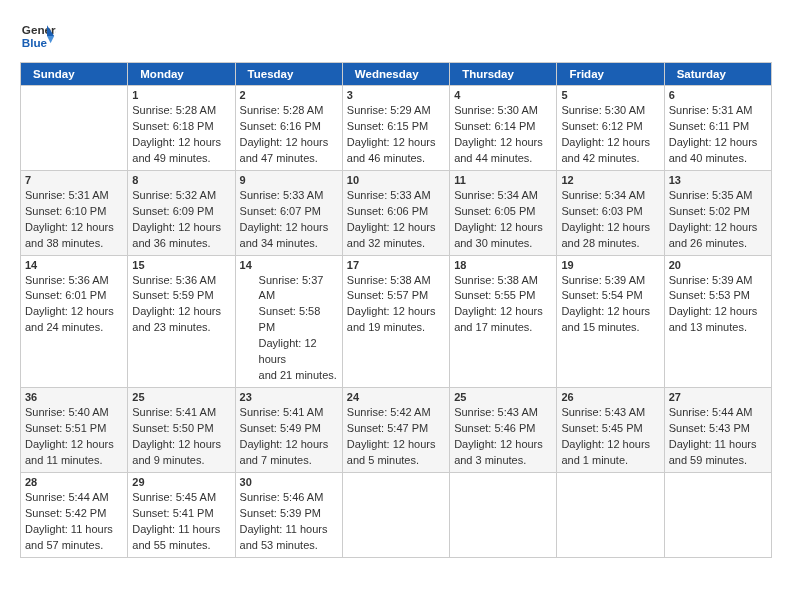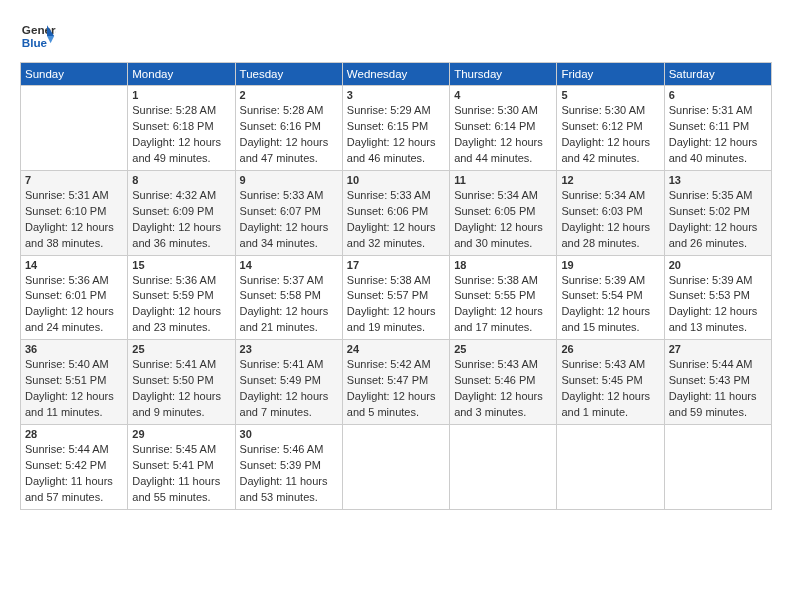--- a/index.html
+++ b/index.html
@@ -44,22 +44,22 @@
     }
     table {
       width: 100%;
       border-collapse: collapse;
       table-layout: fixed;
     }
     thead tr th {
       background: #1a5fb4;
       color: #fff;
       font-size: 11.5px;
-      font-weight: normal;
-      padding: 5px 4px;
+      font-weight: bold;
+      padding: 5px 12px;
       text-align: left;
       border: 1px solid #ccc;
     }
     tbody tr td {
       vertical-align: top;
       border: 1px solid #ccc;
       padding: 3px 4px;
       font-size: 9.5px;
       color: #333;
       height: 80px;
@@ -162,21 +162,21 @@
         <tr>
           <td>
             <span class="day-num">7</span>
             <div class="day-info" style="white-space: pre-line;">Sunrise: 5:31 AM
 Sunset: 6:10 PM
 Daylight: 12 hours
 and 38 minutes.</div>
           </td>
           <td>
             <span class="day-num">8</span>
-            <div class="day-info" style="white-space: pre-line;">Sunrise: 4:32 AM
+            <div class="day-info" style="white-space: pre-line;">Sunrise: 5:32 AM
 Sunset: 6:09 PM
 Daylight: 12 hours
 and 36 minutes.</div>
           </td>
           <td>
             <span class="day-num">9</span>
             <div class="day-info" style="white-space: pre-line;">Sunrise: 5:33 AM
 Sunset: 6:07 PM
 Daylight: 12 hours
 and 34 minutes.</div>
@@ -220,21 +220,21 @@
           </td>
           <td>
             <span class="day-num">15</span>
             <div class="day-info" style="white-space: pre-line;">Sunrise: 5:36 AM
 Sunset: 5:59 PM
 Daylight: 12 hours
 and 23 minutes.</div>
           </td>
           <td>
             <span class="day-num">14</span>
-            <div class="day-info" style="white-space: pre-line;">Sunrise: 5:37 AM
+            <div class="day-info" style="white-space: pre-line; margin-left: 19px;">Sunrise: 5:37 AM
 Sunset: 5:58 PM
 Daylight: 12 hours
 and 21 minutes.</div>
           </td>
           <td>
             <span class="day-num">17</span>
             <div class="day-info" style="white-space: pre-line;">Sunrise: 5:38 AM
 Sunset: 5:57 PM
 Daylight: 12 hours
 and 19 minutes.</div>

